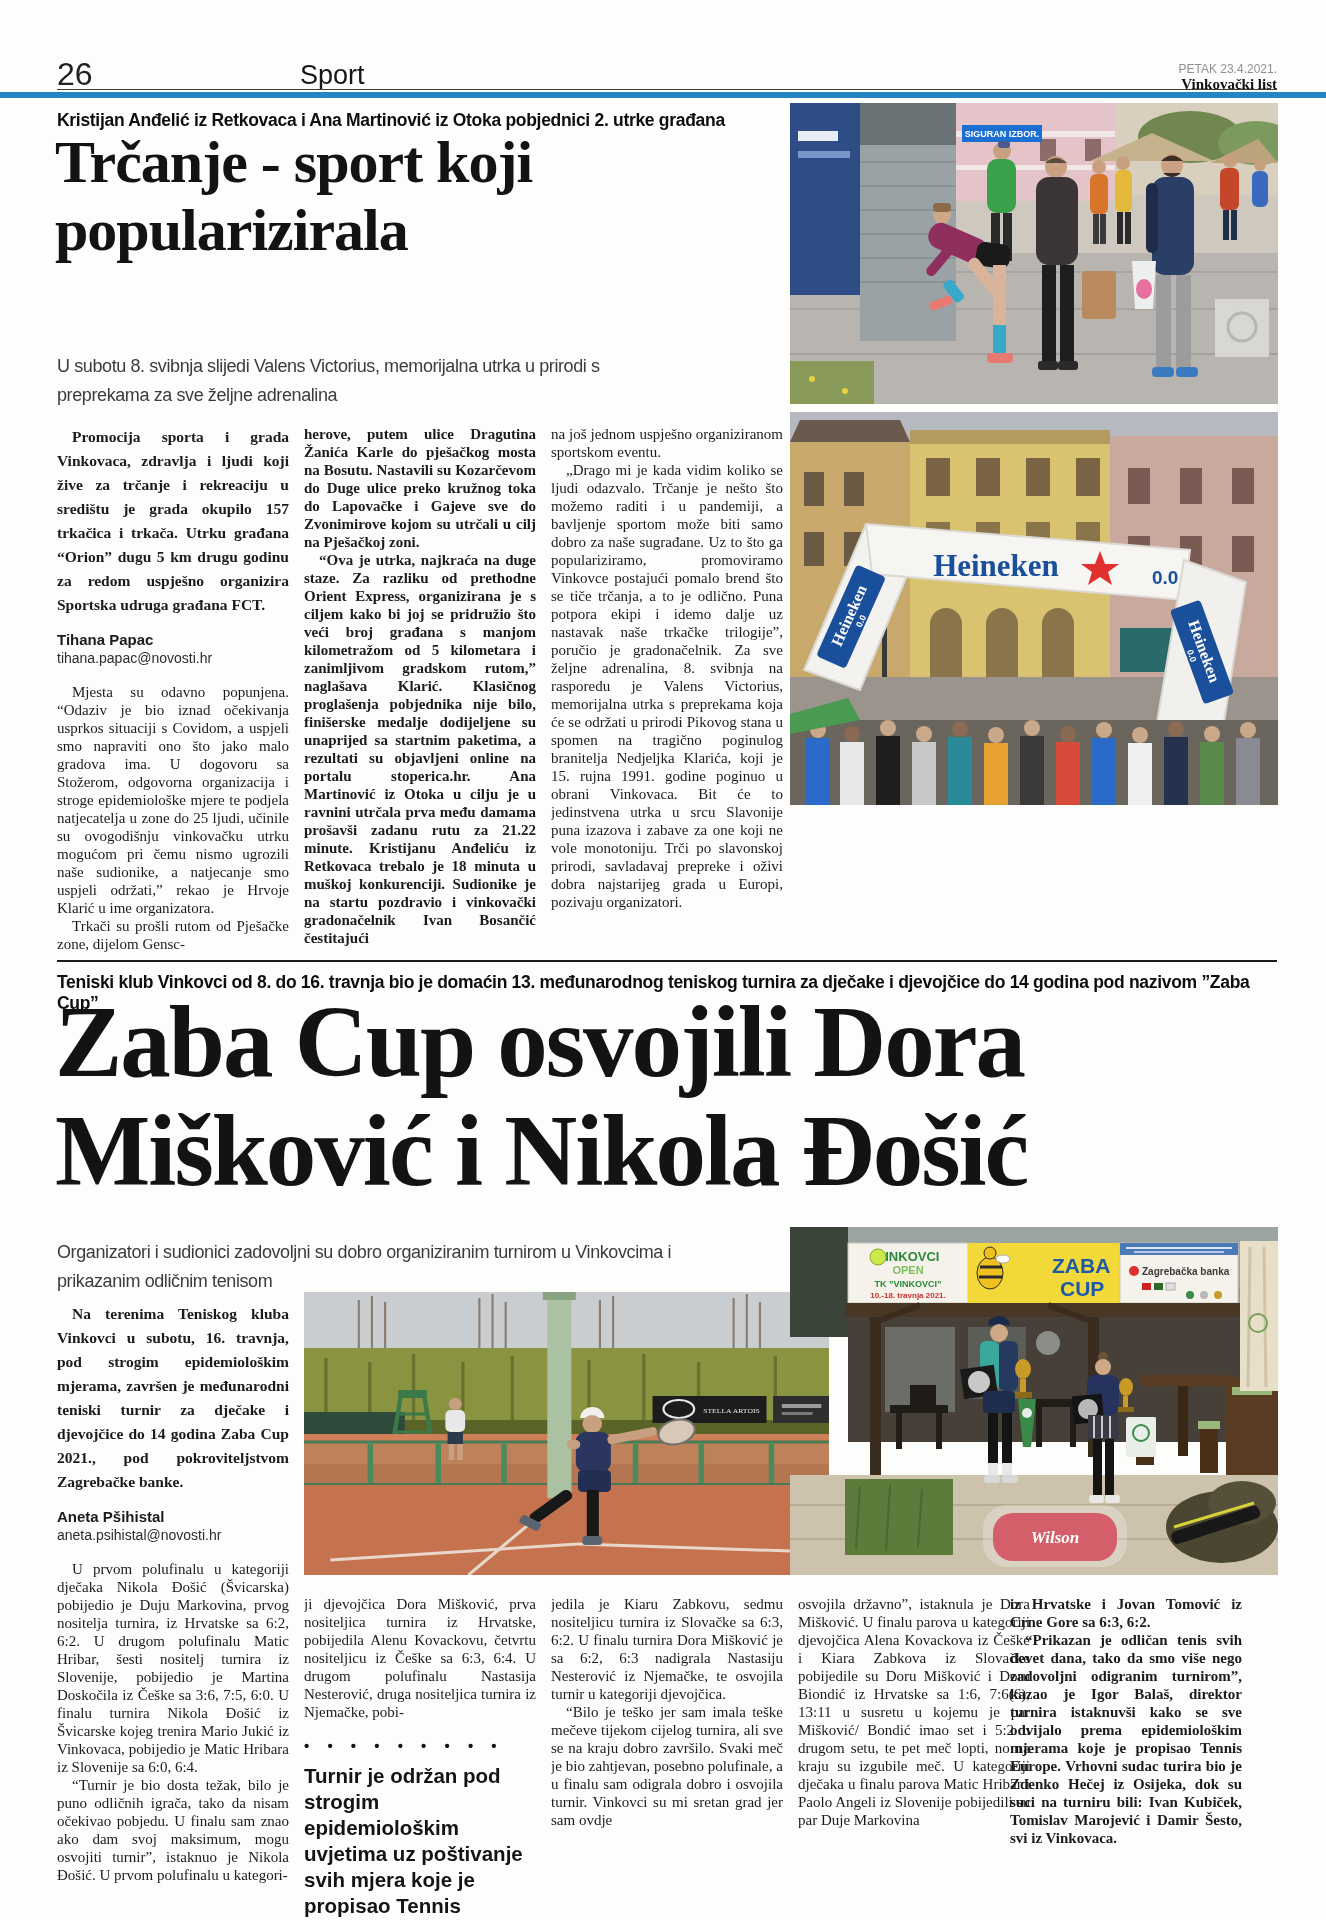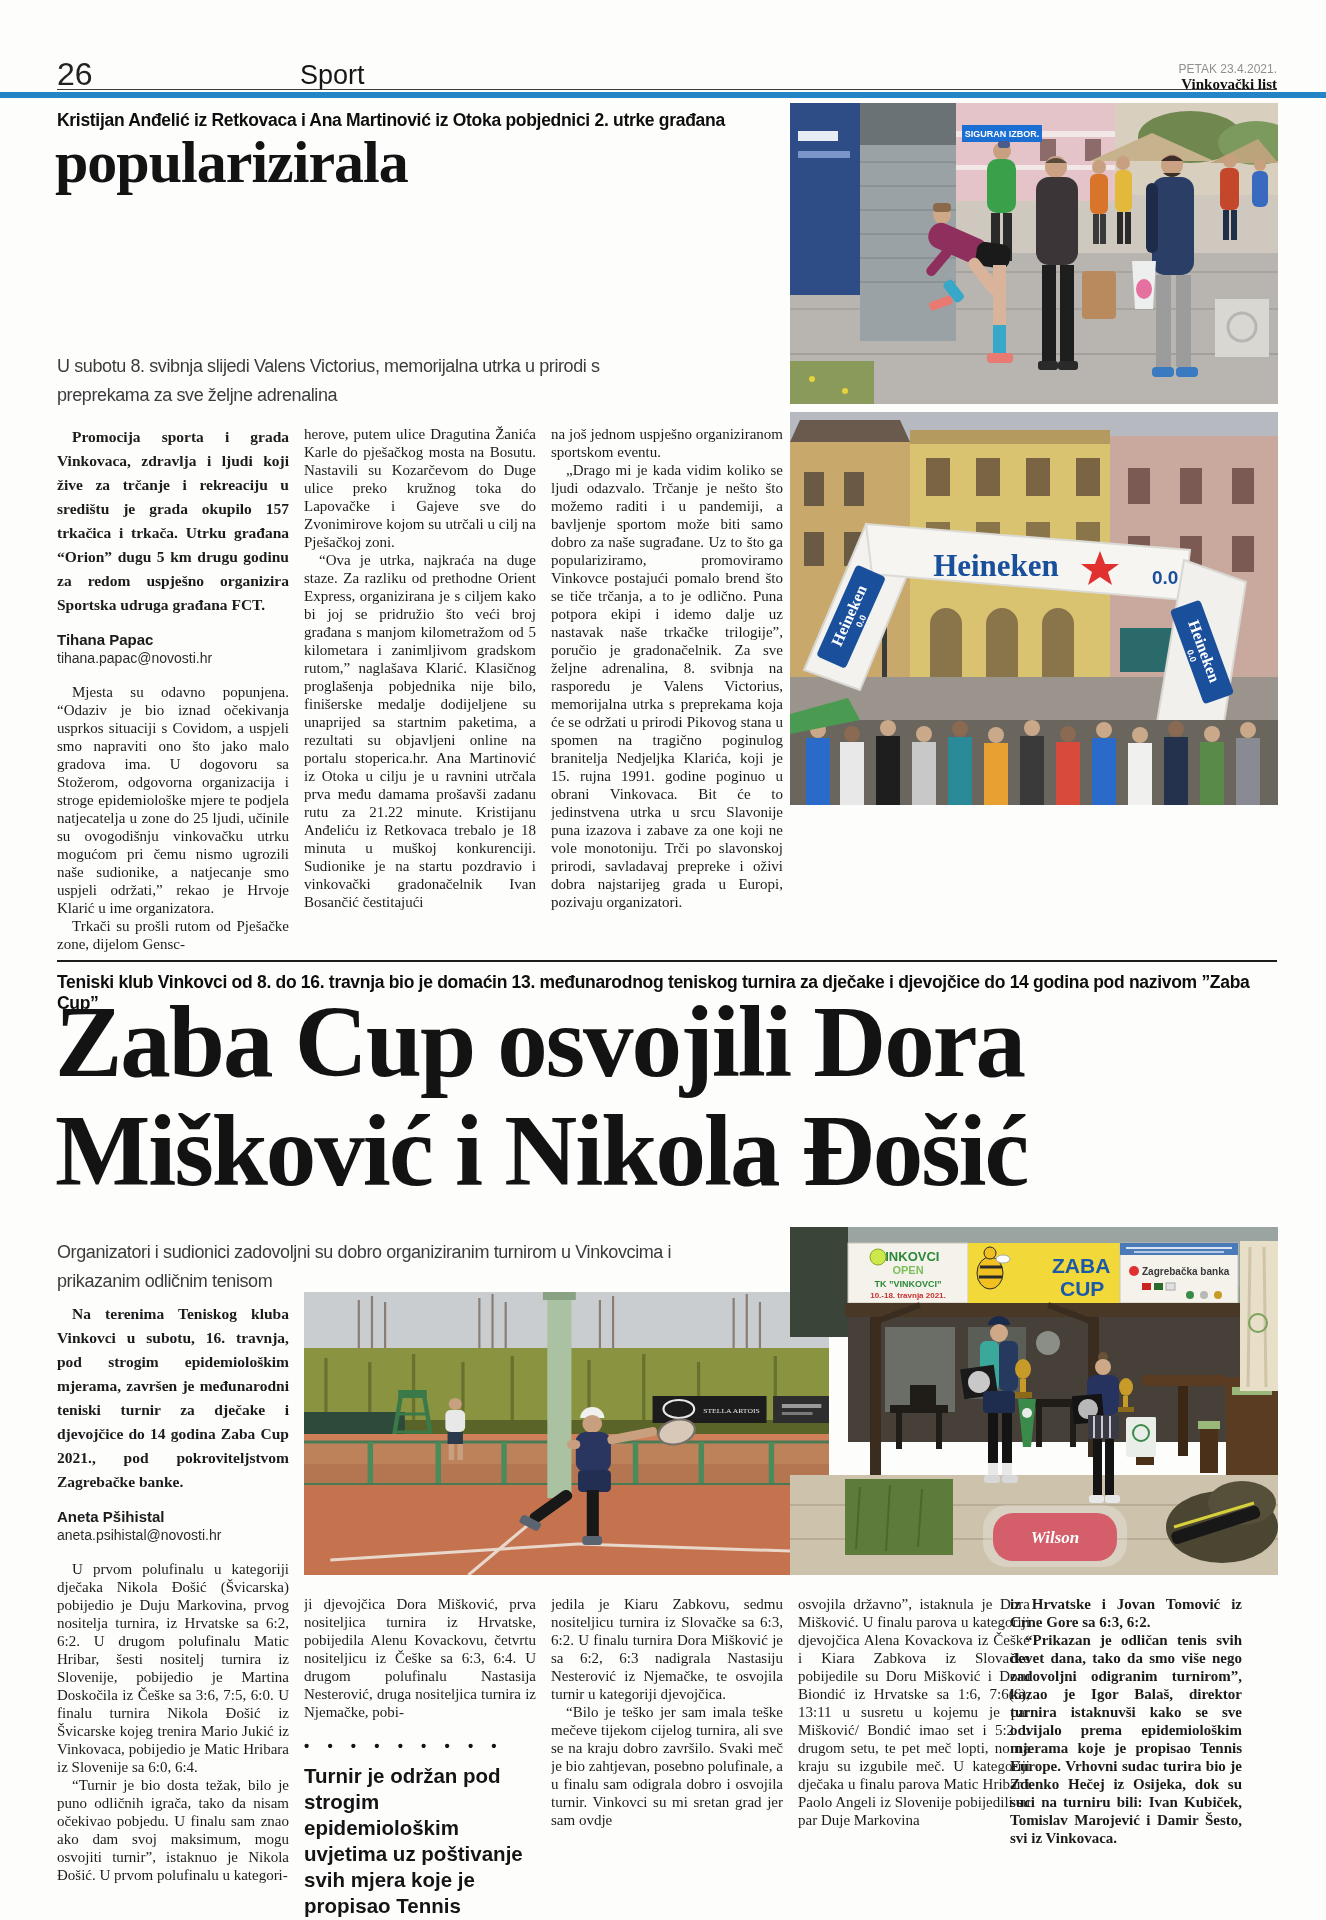--- a/index.html
+++ b/index.html
@@ -52,33 +52,34 @@
   <div class="abs pagenum">26</div>
   <div class="abs section">Sport</div>
   <div class="abs pubdate">PETAK 23.4.2021.</div>
   <div class="abs pubname">Vinkovački list</div>
   <div class="abs rule-black"></div>
   <div class="abs rule-blue"></div>
 
   <div class="abs kicker" style="left:57px;top:110px;width:720px;">Kristijan Anđelić iz Retkovaca i Ana Martinović iz Otoka pobjednici 2. utrke građana</div>
 
   <div class="abs headline h1-a1">
+    <div>Trčanje - sport koji</div>
     <div>popularizirala</div>
   </div>
 
   <div class="abs subhead" style="left:57px;top:352px;width:615px;">U subotu 8. svibnja slijedi Valens Victorius, memorijalna utrka u prirodi s preprekama za sve željne adrenalina</div>
 
   <div class="col" style="left:57px;top:425px;height:527px;">
     <p class="lead">Promocija sporta i grada Vinkovaca, zdravlja i ljudi koji žive za trčanje i rekreaciju u središtu je grada okupilo 157 trkačica i trkača. Utrku građana “Orion” dugu 5 km drugu godinu za redom uspješno organizira Sportska udruga građana FCT.</p>
     <p class="byline-name">Tihana Papac</p>
     <p class="byline-email">tihana.papac@novosti.hr</p>
     <p class="bp">Mjesta su odavno popunjena. “Odaziv je bio iznad očekivanja usprkos situaciji s Covidom, a uspjeli smo napraviti ono što jako malo gradova ima. U dogovoru sa Stožerom, odgovorna organizacija i stroge epidemiološke mjere te podjela natjecatelja u zone do 25 ljudi, učinile su ovogodišnju vinkovačku utrku mogućom pri čemu nismo ugrozili naše sudionike, a natjecanje smo uspjeli održati,” rekao je Hrvoje Klarić u ime organizatora.</p>
     <p class="bp">Trkači su prošli rutom od Pješačke zone, dijelom Gensc-</p>
   </div>
-  <div class="col" style="left:304px;top:425px;height:527px;">
+  <div class="col" style="left:304px;top:425px;height:527px;font-weight:bold;">
     <p class="cont">herove, putem ulice Dragutina Žanića Karle do pješačkog mosta na Bosutu. Nastavili su Kozarčevom do Duge ulice preko kružnog toka do Lapovačke i Gajeve sve do Zvonimirove kojom su utrčali u cilj na Pješačkoj zoni.</p>
     <p class="bp">“Ova je utrka, najkraća na duge staze. Za razliku od prethodne Orient Express, organizirana je s ciljem kako bi joj se pridružio što veći broj građana s manjom kilometražom od 5 kilometara i zanimljivom gradskom rutom,” naglašava Klarić. Klasičnog proglašenja pobjednika nije bilo, finišerske medalje dodijeljene su unaprijed sa startnim paketima, a rezultati su objavljeni online na portalu stoperica.hr. Ana Martinović iz Otoka u cilju je u ravnini utrčala prva među damama prošavši zadanu rutu za 21.22 minute. Kristijanu Anđeliću iz Retkovaca trebalo je 18 minuta u muškoj konkurenciji. Sudionike je na startu pozdravio i vinkovački gradonačelnik Ivan Bosančić čestitajući</p>
   </div>
   <div class="col" style="left:551px;top:425px;height:527px;">
     <p class="cont">na još jednom uspješno organiziranom sportskom eventu.</p>
     <p class="bp">„Drago mi je kada vidim koliko se ljudi odazvalo. Trčanje je nešto što možemo raditi i u pandemiji, a bavljenje sportom može biti samo dobro za naše sugrađane. Uz to što ga populariziramo, promoviramo Vinkovce postajući pomalo brend što se tiče trčanja, a to je odlično. Puna potpora ekipi i idemo dalje uz nastavak naše trkačke trilogije”, poručio je gradonačelnik. Za sve željne adrenalina, 8. svibnja na rasporedu je Valens Victorius, memorijalna utrka s preprekama koja će se održati u prirodi Pikovog stana u spomen na tragično poginulog branitelja Nedjeljka Klarića, koji je 15. rujna 1991. godine poginuo u obrani Vinkovaca. Bit će to jedinstvena utrka u srcu Slavonije puna izazova i zabave za one koji ne vole monotoniju. Trči po slavonskoj prirodi, savladavaj prepreke i oživi dobra najstarijeg grada u Europi, pozivaju organizatori.</p>
   </div>
 
   <figure style="left:790px;top:103px;width:488px;height:301px;">
     <svg viewBox="0 0 488 301" preserveAspectRatio="none">

